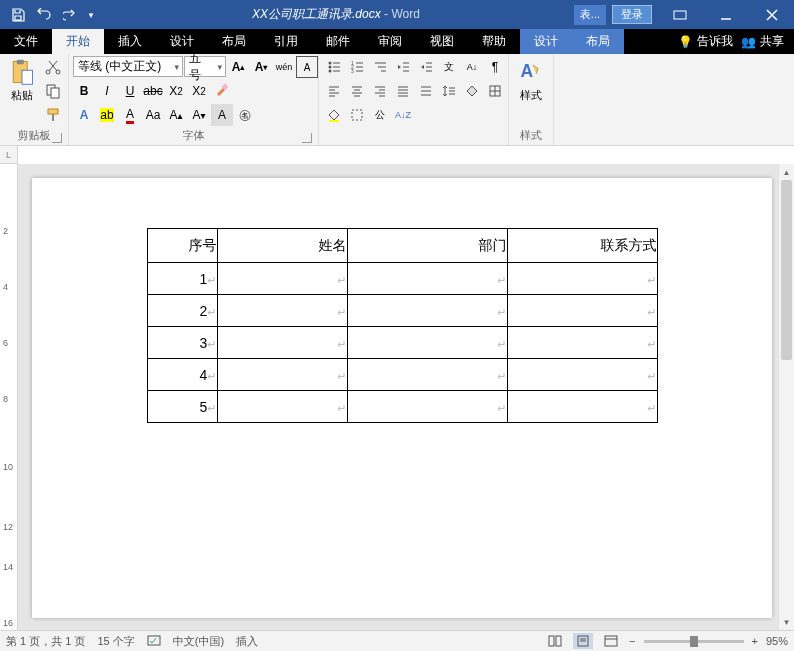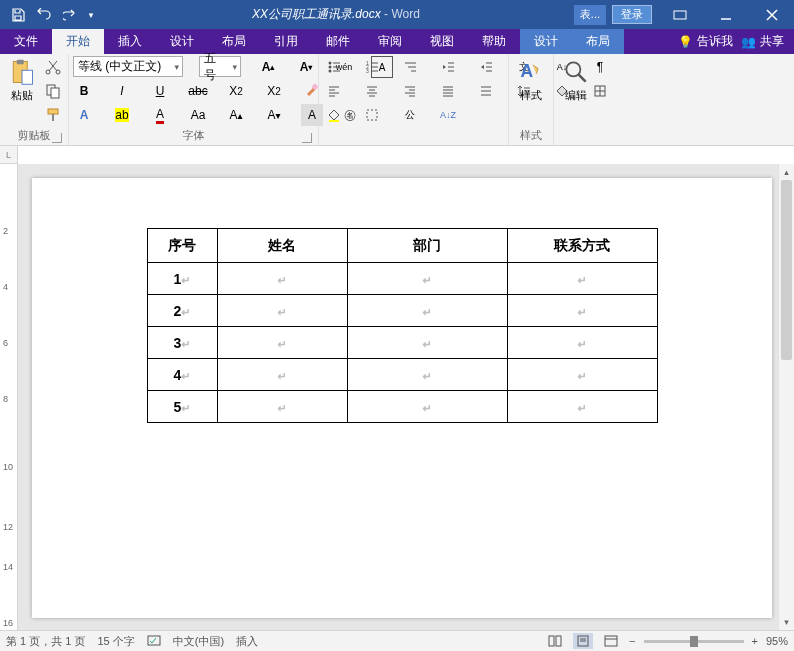--- a/index.html
+++ b/index.html
@@ -11,37 +11,37 @@
 .qat-btn { width: 24px; height: 24px; display: flex; align-items: center; justify-content: center; cursor: pointer; }
 .qat-btn svg { fill: #fff; }
 .title-center { flex: 1; text-align: center; color: #d0d9eb; }
 .title-name { color: #fff; font-style: italic; }
 .title-right { display: flex; align-items: center; gap: 2px; }
 .title-right .tbtn { width: 44px; height: 29px; display: flex; align-items: center; justify-content: center; cursor: pointer; }
 .table-tools-tab { background: #4a7cca; padding: 0 6px; height: 20px; display: flex; align-items: center; margin-right: 4px; font-size: 11px; }
 .login-btn { background: #568fd6; border: 1px solid #9fbde5; padding: 1px 8px; font-size: 11px; margin-right: 4px; }
 
 
-.tabs { height: 25px; background: #4c1d95; display: flex; align-items: stretch; font-size: 12px; }
+.tabs { height: 25px; background: #000000; display: flex; align-items: stretch; font-size: 12px; }
 .tab { padding: 0 14px; display: flex; align-items: center; color: #fff; cursor: pointer; }
 .tab.active { background: #f3f3f3; color: #2b579a; }
 .tab.file { color: #fff; }
 .tab-right { margin-left: auto; display: flex; align-items: center; color: #fff; gap: 8px; padding-right: 10px; }
 .tab-right .rbtn { display: flex; align-items: center; gap: 4px; cursor: pointer; }
 
 
 .ribbon { height: 92px; background: #f3f3f3; border-bottom: 1px solid #d4d4d4; display: flex; }
 .group { border-right: 1px solid #e1e1e1; display: flex; flex-direction: column; padding: 2px 4px 0; }
 .group-body { flex: 1; display: flex; align-items: flex-start; gap: 2px; }
 .group-label { text-align: center; font-size: 11px; color: #666; padding: 2px 0; position: relative; }
 .group-label .launcher { position: absolute; right: 2px; bottom: 2px; width: 10px; height: 10px; border: 1px solid #999; border-left: none; border-top: none; }
 
 .big-btn { display: flex; flex-direction: column; align-items: center; gap: 2px; padding: 2px 4px; cursor: pointer; font-size: 11px; }
 .big-btn svg { width: 28px; height: 28px; }
-.small-row { display: flex; gap: 16px; }
+.small-row { display: flex; gap: 1px; }
 .small-btn { width: 22px; height: 22px; display: flex; align-items: center; justify-content: center; cursor: pointer; font-size: 12px; border: 1px solid transparent; }
 .font-combo { border: 1px solid #ababab; background: #fff; height: 21px; font-size: 12px; padding: 0 18px 0 4px; position: relative; display: flex; align-items: center; }
 .font-combo::after { content: "▾"; position: absolute; right: 3px; font-size: 9px; color: #666; }
 .stack { display: flex; flex-direction: column; gap: 2px; }
 
 
 .ruler-h { height: 18px; background: #fff; border-bottom: 1px solid #d4d4d4; position: relative; font-size: 9px; color: #666; overflow: hidden; }
 .ruler-h .tick { position: absolute; top: 2px; }
 .ruler-v { width: 18px; background: #fff; border-right: 1px solid #d4d4d4; position: relative; font-size: 9px; color: #666; }
 .ruler-v .tick { position: absolute; left: 3px; }
@@ -49,21 +49,21 @@
 
 
 .doc-wrap { display: flex; height: 466px; }
 .doc-scroll { flex: 1; background: #e6e6e6; position: relative; overflow: hidden; }
 .page { position: absolute; left: 14px; top: 14px; width: 740px; height: 440px; background: #fff; box-shadow: 0 0 4px rgba(0,0,0,0.3); padding: 50px 100px 20px 100px; }
 .heading { text-align: center; font-size: 20px; margin-bottom: 18px; }
 .heading .red { color: #d0604f; }
 .heading .sep { color: #c9a874; }
 .heading .blue { color: #7a9bc7; }
 .tbl { border-collapse: collapse; margin: 0 auto; }
-.tbl td, .tbl th { border: 1px solid #000; height: 32px; font-size: 14px; text-align: center; font-weight: bold; }
+.tbl td, .tbl th { border: 1px solid #000; height: 32px; font-size: 14px; text-align: right; font-weight: normal; }
 .tbl th { height: 34px; }
 .col1 { width: 70px; } .col2 { width: 130px; } .col3 { width: 160px; } .col4 { width: 150px; }
 .pmark { color: #bfbfbf; font-size: 11px; }
 .scroll-v { width: 16px; background: #f3f3f3; border-left: 1px solid #e1e1e1; display: flex; flex-direction: column; }
 .scroll-v .arrow { height: 16px; display: flex; align-items: center; justify-content: center; font-size: 9px; color: #666; cursor: pointer; }
 .scroll-v .track { flex: 1; position: relative; }
 .scroll-v .thumb { position: absolute; left: 2px; right: 2px; top: 0; height: 180px; background: #cdcdcd; border-radius: 2px; }
 
 
 .status { height: 21px; background: #f3f3f3; border-top: 1px solid #d4d4d4; display: flex; align-items: center; font-size: 11px; color: #555; padding: 0 6px; gap: 12px; }
@@ -363,29 +363,20 @@
             <text x="4" y="22" font-size="20" fill="#4472c4" font-weight="bold">A</text>
             <path d="M18 8l6 4-2 6" stroke="#b88a2e" fill="#f5c868" stroke-width="1"></path>
           </svg>
         <span>样式</span>
       </div>
     </div>
     <div class="group-label">样式</div>
   </div>
 
   <div class="group" style="border-right:none">
-    <div class="group-body">
-      <div class="big-btn">
-        <svg viewBox="0 0 32 32">
-            <circle cx="13" cy="13" r="8" fill="none" stroke="#555" stroke-width="2"></circle>
-            <line x1="19" y1="19" x2="27" y2="27" stroke="#555" stroke-width="3"></line>
-          </svg>
-        <span>编辑</span>
-      </div>
-    </div>
     <div class="group-label">&nbsp;</div>
   </div>
 </div>
 
 <div style="display:flex">
   <div class="ruler-corner">L</div>
   <div class="ruler-h" id="ruler-h">
       <span class="tick" style="left: 118px;"></span>
     </div>
 </div>

